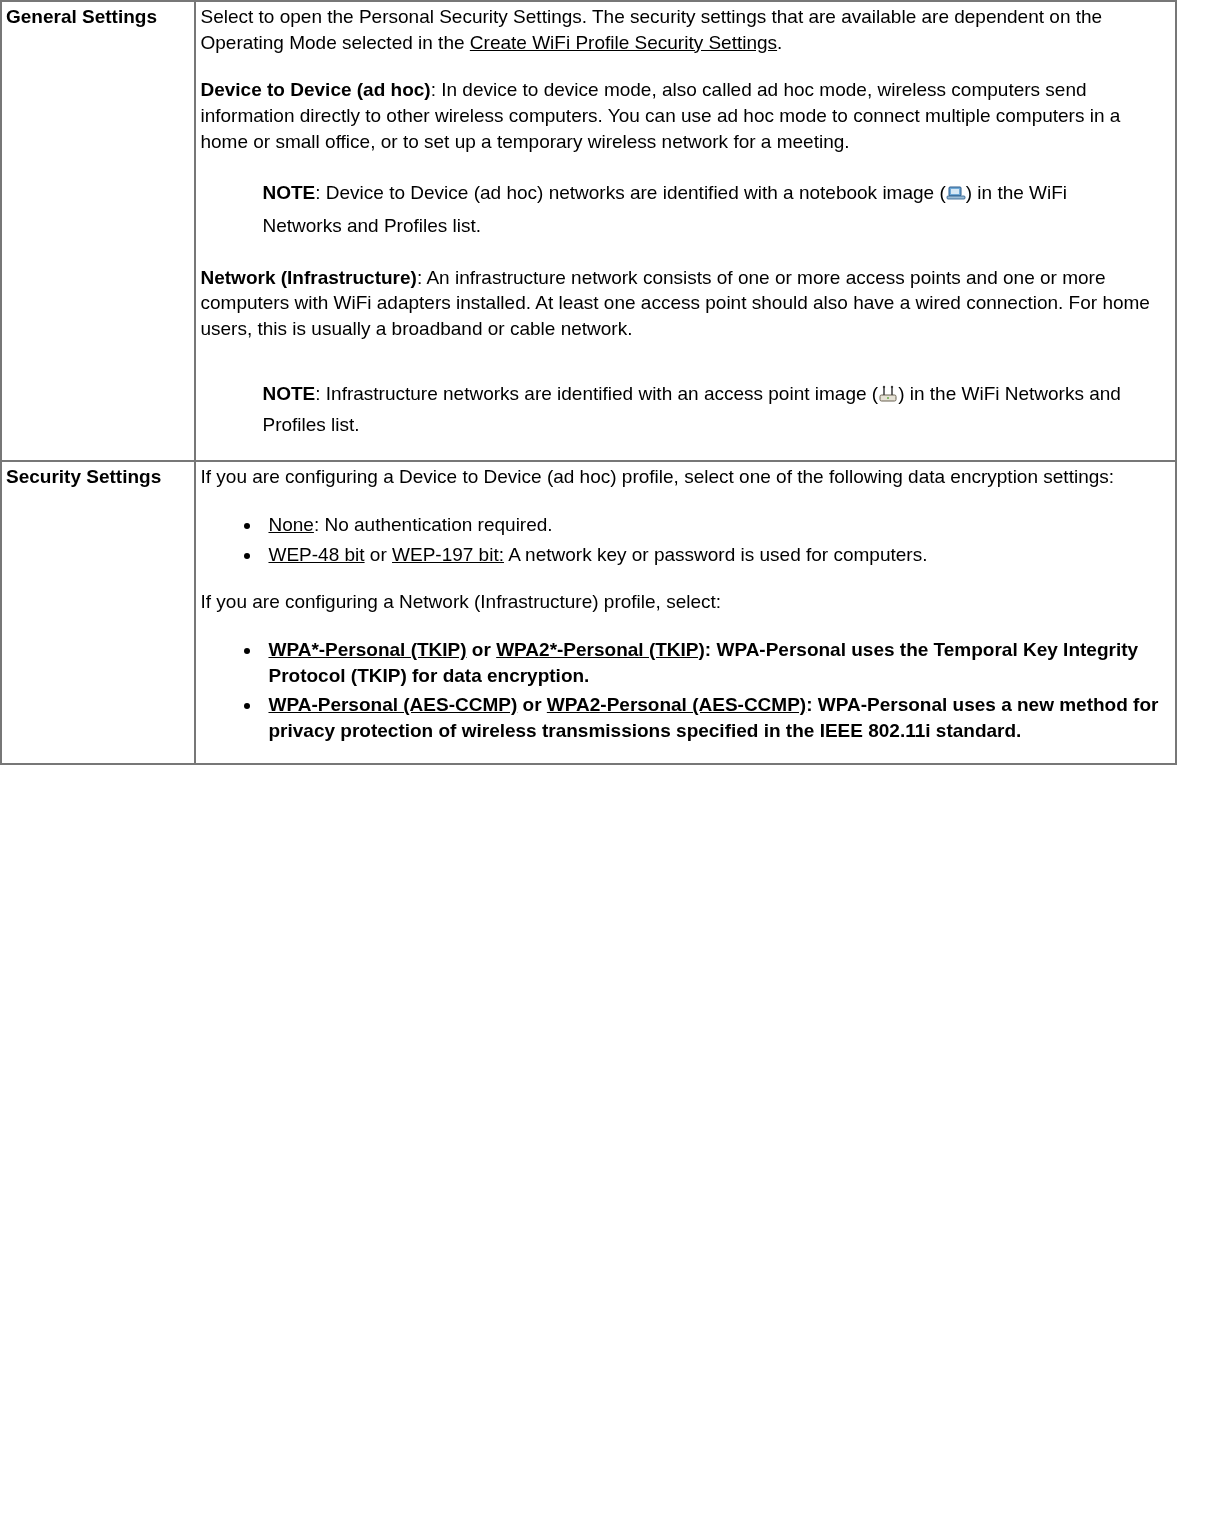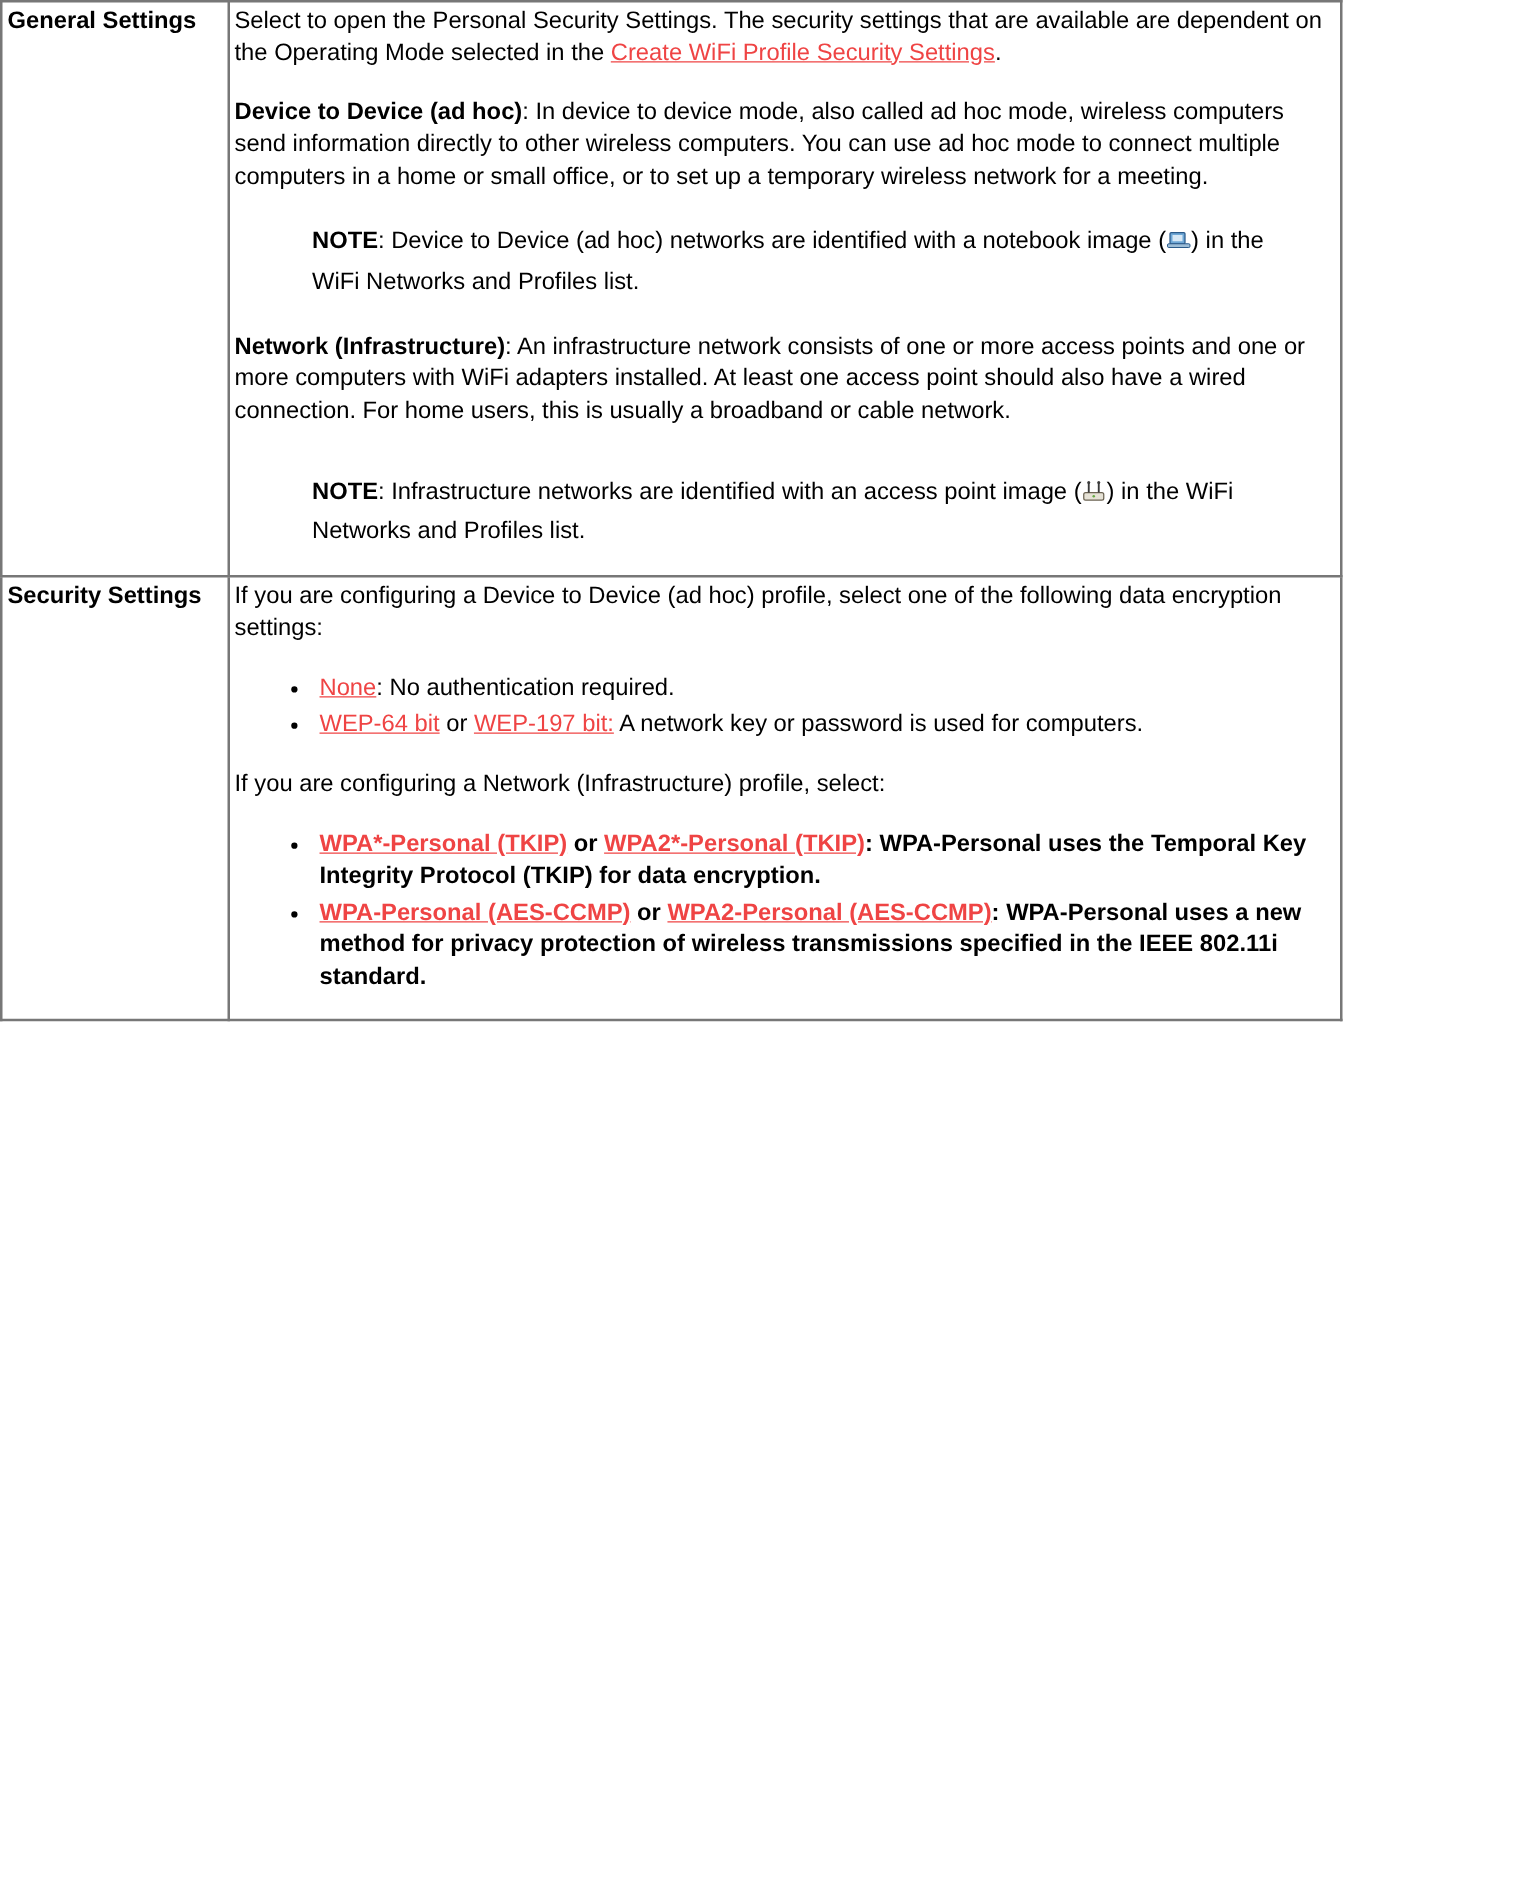--- a/index.html
+++ b/index.html
@@ -11,38 +11,38 @@
     color: #000000;
     line-height: 1.35;
   }
   .page {
     width: 1225px;
     min-height: 1521px;
     box-sizing: border-box;
   }
   table.doc-table {
     border-collapse: collapse;
-    width: 1074px;
+    width: 1177px;
     margin: 0 0 0 0;
     border-radius: 15px;
   }
   table.doc-table td {
     border: 2px solid #777777;
     vertical-align: top;
     padding: 2px 4px 14px 4px;
   }
   table.doc-table td.label-cell {
     width: 191px;
     font-weight: bold;
   }
   table.doc-table td.content-cell {
     width: 1016px;
   }
   a.doc-link {
-    color: #ef4444;
+    color: #000000;
     text-decoration: underline;
   }
   .para {
     margin: 0 0 22px 0;
   }
   .note-block {
     margin: 0 0 22px 62px;
     padding-right: 30px;
   }
   .note-block .note-label {
@@ -114,21 +114,21 @@
     <td class="label-cell">Security Settings</td>
     <td class="content-cell">
 
       <p class="para">If you are configuring a Device to Device (ad hoc) profile, select one of the following data encryption settings:</p>
 
       <ul class="doc-list">
         <li>
           <a href="#" class="doc-link">None</a><span>: No authentication required.</span>
         </li>
         <li>
-          <a href="#" class="doc-link">WEP-64 bit</a><span> or </span><a href="#" class="doc-link">WEP-197 bit:</a><span> A network key or password is used for computers.</span>
+          <a href="#" class="doc-link">WEP-48 bit</a><span> or </span><a href="#" class="doc-link">WEP-197 bit:</a><span> A network key or password is used for computers.</span>
         </li>
       </ul>
 
       <p class="para">If you are configuring a Network (Infrastructure) profile, select:</p>
 
       <ul class="doc-list" style="margin-bottom:6px;font-weight:bold;">
         <li>
           <a href="#" class="doc-link">WPA*-Personal (TKIP)</a><span> or </span><a href="#" class="doc-link">WPA2*-Personal (TKIP)</a><span>: WPA-Personal uses the Temporal Key Integrity Protocol (TKIP) for data encryption.</span>
         </li>
         <li>

